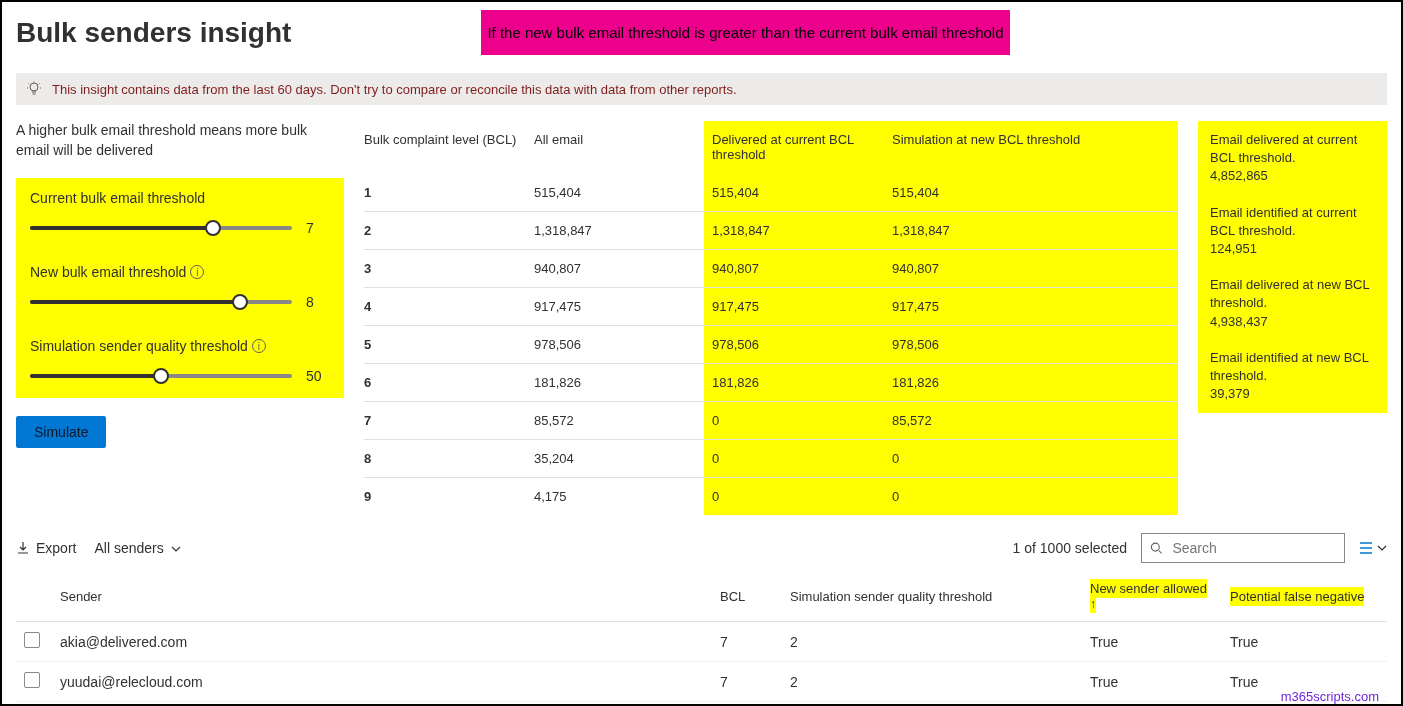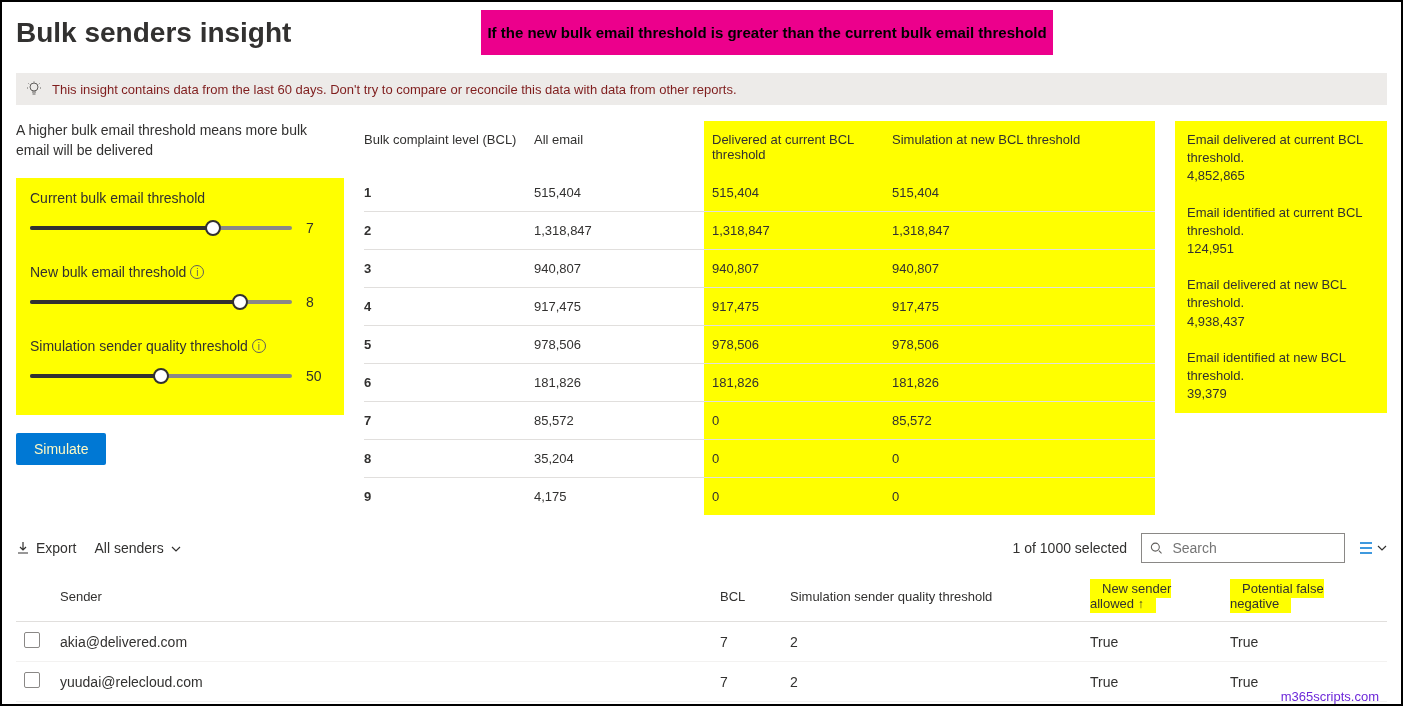--- a/index.html
+++ b/index.html
@@ -14,47 +14,47 @@
     height: 706px;
     overflow: hidden;
     padding: 8px 14px 0 14px;
     position: relative;
   }
   .header-row { display:flex; align-items:center; gap: 190px; margin: 0 0 18px 0; }
   h1.title { font-size: 28px; font-weight: 700; margin: 0; }
   .magenta-banner {
     background: #ec008c;
     color: #000;
-    font-weight: 700;
+    font-weight: 400;
     font-size: 15px;
     padding: 14px 6px;
     display:inline-block;
   }
   .info-bar {
     background: #edebe9;
     padding: 8px 10px;
     font-size: 13px;
     color: #7f1d1d;
     display:flex;
     align-items:center;
     gap:10px;
     margin-bottom: 16px;
   }
   .info-bar svg { flex-shrink:0; }
 
   .main-row { display:flex; gap: 20px; align-items:flex-start; }
   .col-left { width: 328px; flex-shrink:0; }
   .col-mid { flex: 1; }
-  .col-right { width: 212px; flex-shrink:0; }
+  .col-right { width: 189px; flex-shrink:0; }
 
   .desc { font-size: 14px; margin-bottom: 18px; line-height:1.4; }
 
   .slider-panel {
     background: #ffff00;
-    padding: 12px 14px 31px 14px;
+    padding: 12px 14px 14px 14px;
     margin-bottom: 18px;
   }
   .slider-block { margin-bottom: 28px; }
   .slider-block:last-child { margin-bottom: 0; }
   .slider-label { font-size: 14px; margin-bottom: 14px; display:flex; align-items:center; gap:4px; }
   .info-circle {
     display:inline-flex; align-items:center; justify-content:center;
     width:14px; height:14px; border:1px solid #605e5c; border-radius:50%;
     font-size:10px; color:#605e5c;
   }
@@ -65,21 +65,21 @@
   .slider-fill {
     position:absolute; left:0; top:0; height:100%; background:#323130; border-radius:2px;
   }
   .slider-thumb {
     position:absolute; top:50%; transform:translate(-50%,-50%);
     width:16px; height:16px; border:2px solid #323130; background:#fff; border-radius:50%;
   }
   .slider-val { width:24px; text-align:left; font-size:14px; }
 
   .btn-primary {
-    background:#0078d4; color:#fef9c3; border:none; padding:8px 18px;
+    background:#0078d4; color:#0f172a; border:none; padding:8px 18px;
     font-size:14px; border-radius:2px; cursor:pointer;
   }
 
   
   .bcl-table { width:100%; border-collapse:collapse; font-size:13px; }
   .bcl-table th, .bcl-table td {
     text-align:left; padding:11px 8px 11px 0; vertical-align:top;
   }
   .bcl-table th { font-weight:400; color:#323130; border-bottom:1px solid transparent; }
   .bcl-table tbody td { border-top:1px solid #e1dfdd; }
@@ -110,21 +110,21 @@
   .list-icon { display:flex; align-items:center; gap:2px; cursor:pointer; }
 
   
   .senders-table { width:100%; border-collapse:collapse; font-size:14px; }
   .senders-table th, .senders-table td {
     text-align:left; padding:10px 8px; font-weight:400;
   }
   .senders-table thead th { border-bottom:1px solid #e1dfdd; font-size:13px; }
   .senders-table tbody td { border-bottom:1px solid #f3f2f1; }
   .senders-table th:first-child, .senders-table td:first-child { width:36px; }
-  .yellow-hdr { background:#ffff00; padding:2px 12px; }
+  .yellow-hdr { background:#ffff00; padding:2px 0; }
   .chk {
     width:16px; height:16px; border:1px solid #8a8886; display:inline-block; border-radius:2px; background:#fff;
   }
   .watermark {
     position:absolute; bottom:0; right:22px; color:#6d28d9; font-size:13px;
   }
   .chev-down { display:inline-block; }
   .chev-down svg { vertical-align:middle; }
   .up-arrow { font-size:12px; }
 </style>

